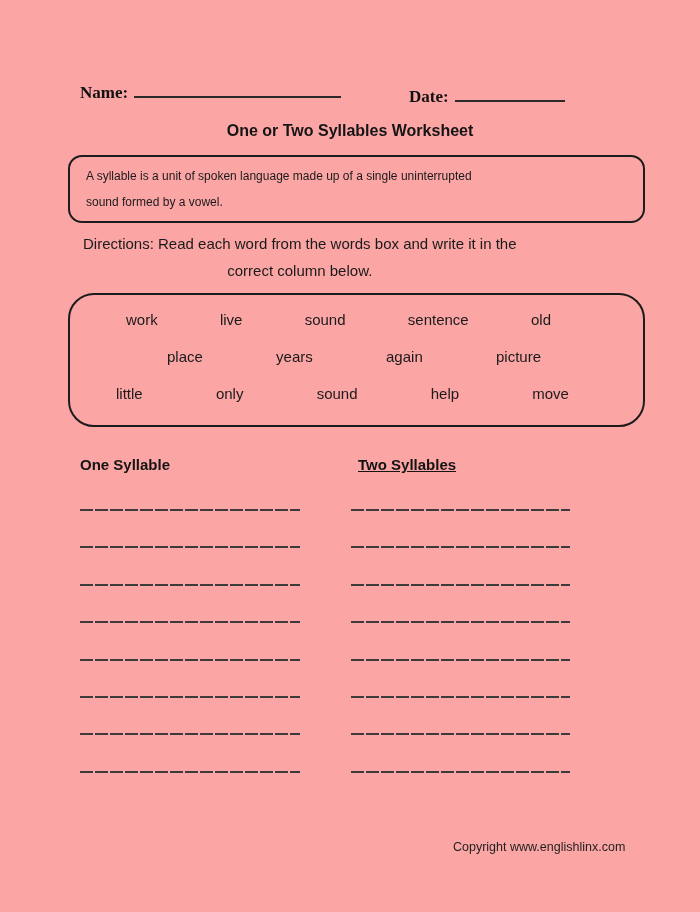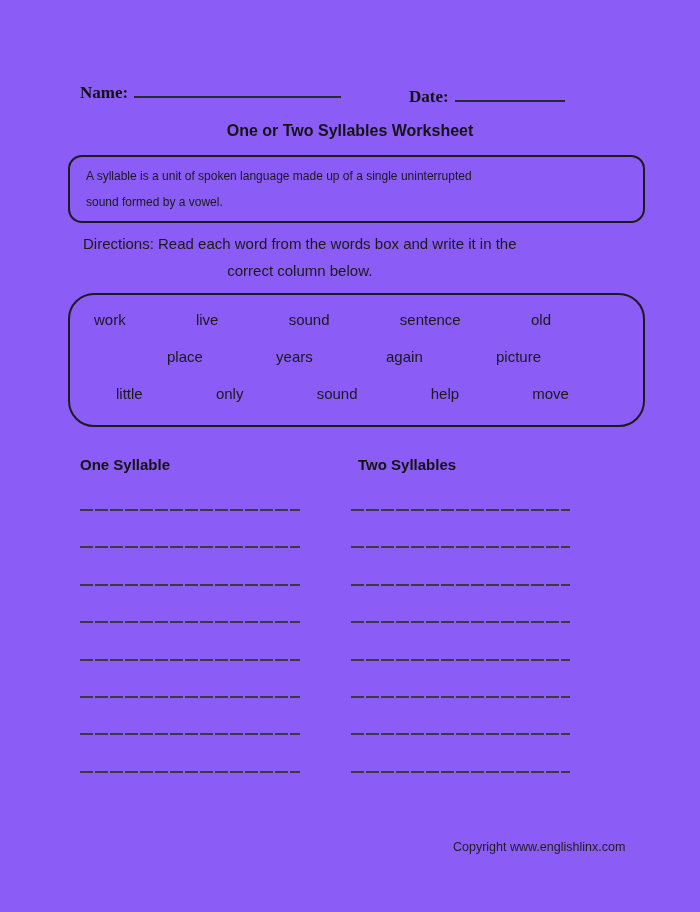--- a/index.html
+++ b/index.html
@@ -1,21 +1,21 @@
 <!DOCTYPE html>
 <html><head>
 <meta charset="utf-8">
 <style>
   * { margin: 0; padding: 0; box-sizing: border-box; }
   html, body { background: #ffffff; }
   .page {
     position: relative;
     width: 700px;
     height: 912px;
-    background: #8b5cf6;
+    background: #fca5a5;
     font-family: "Liberation Sans", sans-serif;
     color: #1a1a1a;
     overflow: hidden;
     margin: 0 auto;
   }
 
   
   .name-block { position: absolute; left: 80px; top: 83px; white-space: nowrap; }
   .date-block { position: absolute; left: 409px; top: 87px; white-space: nowrap; }
   .nd-label {
@@ -75,35 +75,35 @@
     border-radius: 26px;
     padding-top: 6px;
     font-size: 15px;
   }
   .word-row {
     display: flex;
     justify-content: space-between;
     align-items: center;
     height: 37px;
   }
-  .word-row.r1 { padding: 0 92px 0 24px; }
+  .word-row.r1 { padding: 0 92px 0 56px; }
   .word-row.r2 { padding: 0 102px 0 97px; }
   .word-row.r3 { padding: 0 74px 0 46px; }
 
   
   .col-header {
     position: absolute;
     top: 456px;
     font-weight: bold;
     font-size: 15px;
     color: #141414;
     white-space: nowrap;
   }
   .col-header.one { left: 80px; }
-  .col-header.two { left: 358px; }
+  .col-header.two { left: 358px; text-decoration: underline; }
 
   
   .lines-col {
     position: absolute;
     top: 509px;
   }
   .lines-col.left  { left: 80px;  width: 220px; }
   .lines-col.right { left: 351px; width: 219px; }
   .write-line {
     height: 2px;

